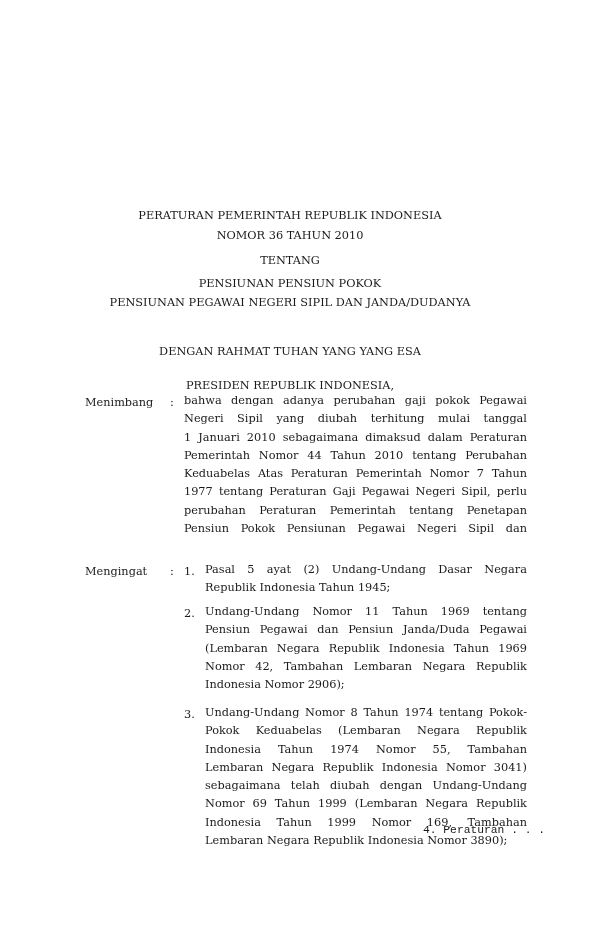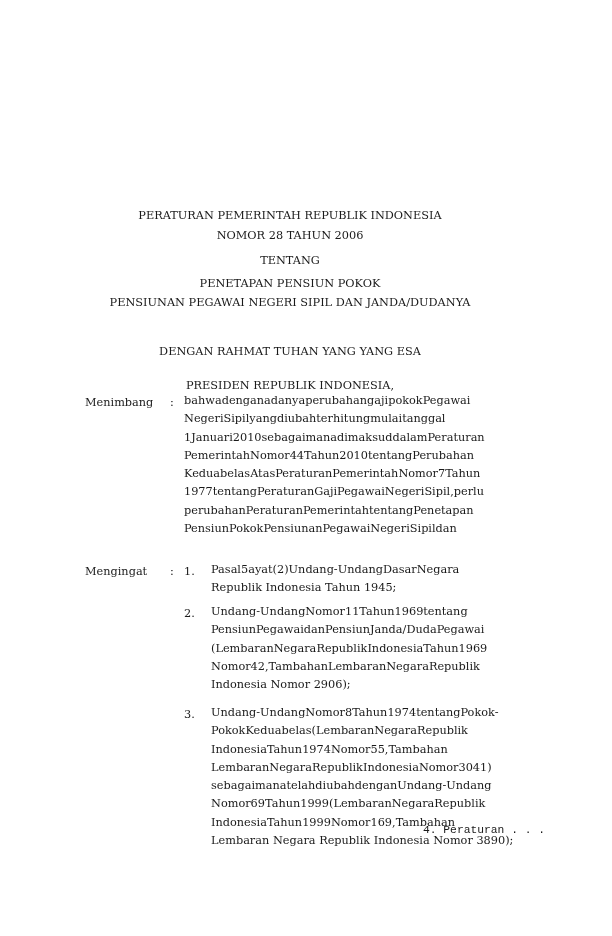--- a/index.html
+++ b/index.html
@@ -13,35 +13,35 @@
     position: absolute; left: 0; width: 580px; text-align: center;
     white-space: nowrap; letter-spacing: 0;
   }
   .label { position: absolute; left: 85px; white-space: nowrap; }
   .colon { position: absolute; left: 170px; }
   .para {
     position: absolute; left: 184px; width: 343px;
     line-height: 18.3px; text-align: justify;
   }
   .item-num { position: absolute; left: 184px; }
-  .item-text { position: absolute; left: 211px; width: 322px; line-height: 18.3px; }
-  .jl { display: flex; height: 18.3px; white-space: nowrap; }
+  .item-text { position: absolute; left: 205px; width: 322px; line-height: 18.3px; }
+  .jl { display: flex; justify-content: space-between; height: 18.3px; white-space: nowrap; }
   .jl.last { justify-content: flex-start; }
   .jl span { white-space: pre; }
   .footer-next { position: absolute; left: 423px; top: 824px; white-space: nowrap; font-family: Liberation Mono, monospace; }
 </style>
 </head>
 <body>
 
 <div>
 
   <div class="center-line" style="top:209px">PERATURAN PEMERINTAH REPUBLIK INDONESIA</div>
-  <div class="center-line" style="top:229px">NOMOR 28 TAHUN 2006</div>
+  <div class="center-line" style="top:229px">NOMOR 36 TAHUN 2010</div>
   <div class="center-line" style="top:254px">TENTANG</div>
-  <div class="center-line" style="top:277px">PENETAPAN PENSIUN POKOK</div>
+  <div class="center-line" style="top:277px">PENSIUNAN PENSIUN POKOK</div>
   <div class="center-line" style="top:296px">PENSIUNAN PEGAWAI NEGERI SIPIL DAN JANDA/DUDANYA</div>
 
   <div class="center-line" style="top:345px">DENGAN RAHMAT TUHAN YANG YANG ESA</div>
   <div class="center-line" style="top:379px">PRESIDEN REPUBLIK INDONESIA,</div>
 
   <div class="label" style="top:396px">Menimbang</div>
   <div class="colon" style="top:396px">:</div>
   <div class="para" style="top:392px" id="menimbang-para">
       <div class="jl">
         <span>bahwa</span>

